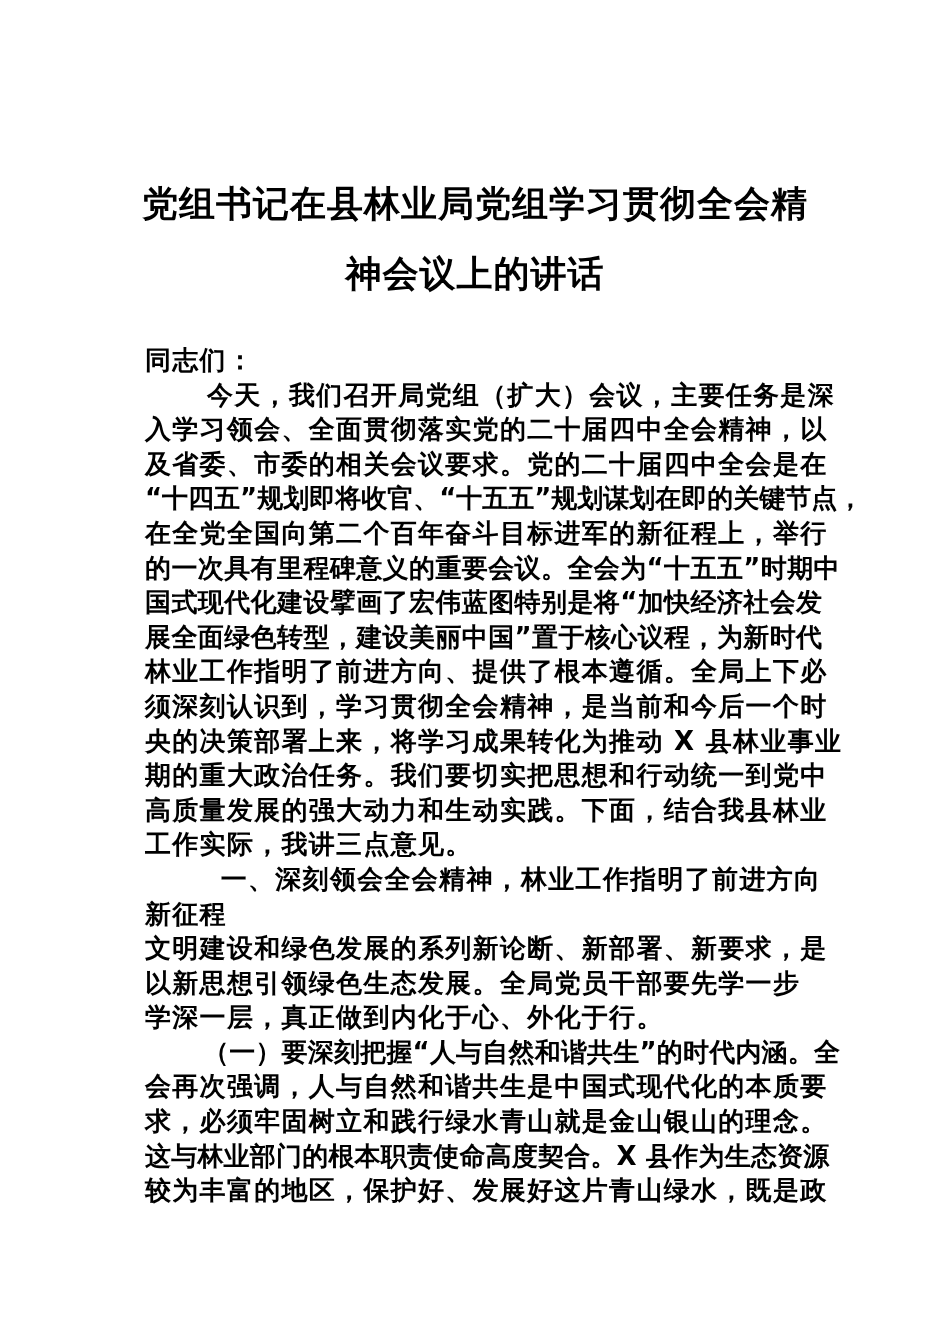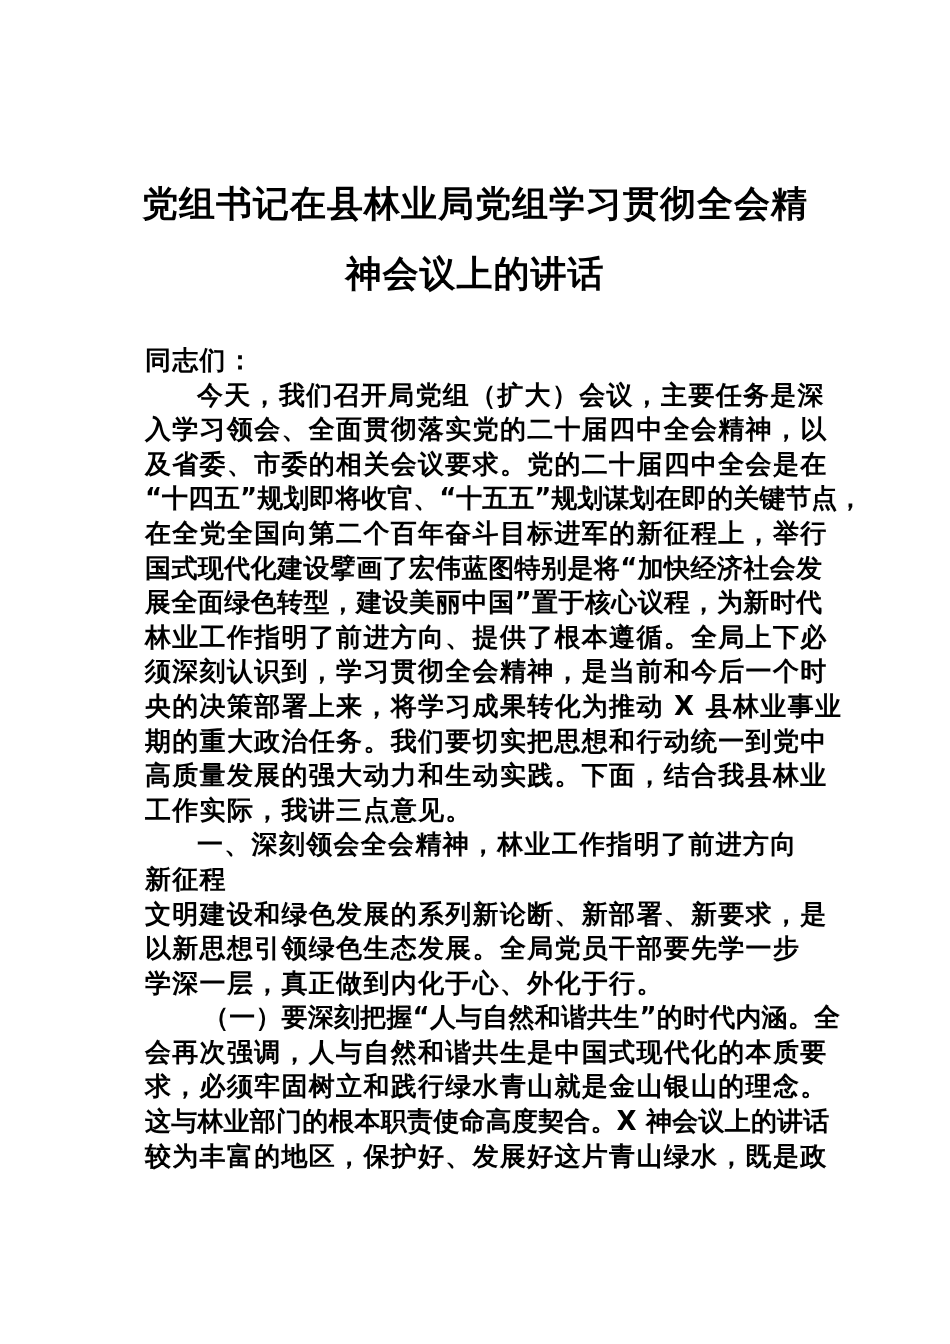--- a/index.html
+++ b/index.html
@@ -6,49 +6,50 @@
   body { width: 950px; height: 1344px; position: relative; overflow: hidden;
          font-family: "DejaVu Sans", "Liberation Sans", sans-serif; color: #000; }
   .page { position: absolute; left: 0; top: 16px; width: 950px; height: 1344px; background: #fff; font-weight: bold; }
   .title { position: absolute; left: 0; width: 950px; text-align: center;
            font-size: 36px; line-height: 40px; letter-spacing: 1px; white-space: nowrap; }
   .t1 { top: 168px; }
   .t2 { top: 238px; }
   .body { position: absolute; left: 145px; top: 327px; width: 700px; }
   .line { font-size: 26px; height: 34.6px; line-height: 34.6px; white-space: nowrap;
           letter-spacing: 1.3px; }
-  .indent { padding-left: 52px; }
+  .indent { padding-left: 52px; text-align: center; }
   .indent2 { padding-left: 58px; }
 </style>
 </head>
 <body>
 
 <div class="page">
   <div class="title t1">党组书记在县林业局党组学习贯彻全会精</div>
   <div class="title t2">神会议上的讲话</div>
 
   <div class="body">
     <div class="line">同志们：</div>
     <div class="line indent">今天，我们召开局党组（扩大）会议，主要任务是深</div>
     <div class="line">入学习领会、全面贯彻落实党的二十届四中全会精神，以</div>
     <div class="line">及省委、市委的相关会议要求。党的二十届四中全会是在</div>
     <div class="line" style="letter-spacing:0px;">“十四五”规划即将收官、“十五五”规划谋划在即的关键节点，</div>
     <div class="line">在全党全国向第二个百年奋斗目标进军的新征程上，举行</div>
+    <div class="line" style="letter-spacing:0.4px;">的一次具有里程碑意义的重要会议。全会为“十五五”时期中</div>
     <div class="line" style="letter-spacing:0.4px;">国式现代化建设擘画了宏伟蓝图特别是将“加快经济社会发</div>
     <div class="line" style="letter-spacing:0.4px;">展全面绿色转型，建设美丽中国”置于核心议程，为新时代</div>
     <div class="line">林业工作指明了前进方向、提供了根本遵循。全局上下必</div>
     <div class="line">须深刻认识到，学习贯彻全会精神，是当前和今后一个时</div>
     <div class="line">央的决策部署上来，将学习成果转化为推动 X 县林业事业</div>
     <div class="line">期的重大政治任务。我们要切实把思想和行动统一到党中</div>
     <div class="line">高质量发展的强大动力和生动实践。下面，结合我县林业</div>
     <div class="line">工作实际，我讲三点意见。</div>
     <div class="line indent">一、深刻领会全会精神，林业工作指明了前进方向</div>
     <div class="line">新征程</div>
     <div class="line">文明建设和绿色发展的系列新论断、新部署、新要求，是</div>
     <div class="line">以新思想引领绿色生态发展。全局党员干部要先学一步</div>
     <div class="line">学深一层，真正做到内化于心、外化于行。</div>
     <div class="line indent2" style="letter-spacing:0.2px;">（一）要深刻把握“人与自然和谐共生”的时代内涵。全</div>
     <div class="line">会再次强调，人与自然和谐共生是中国式现代化的本质要</div>
     <div class="line">求，必须牢固树立和践行绿水青山就是金山银山的理念。</div>
-    <div class="line" style="letter-spacing:0.2px;">这与林业部门的根本职责使命高度契合。X 神会议上的讲话</div>
+    <div class="line" style="letter-spacing:0.2px;">这与林业部门的根本职责使命高度契合。X 县作为生态资源</div>
     <div class="line">较为丰富的地区，保护好、发展好这片青山绿水，既是政</div>
   </div>
 </div>
 
 </body></html>

